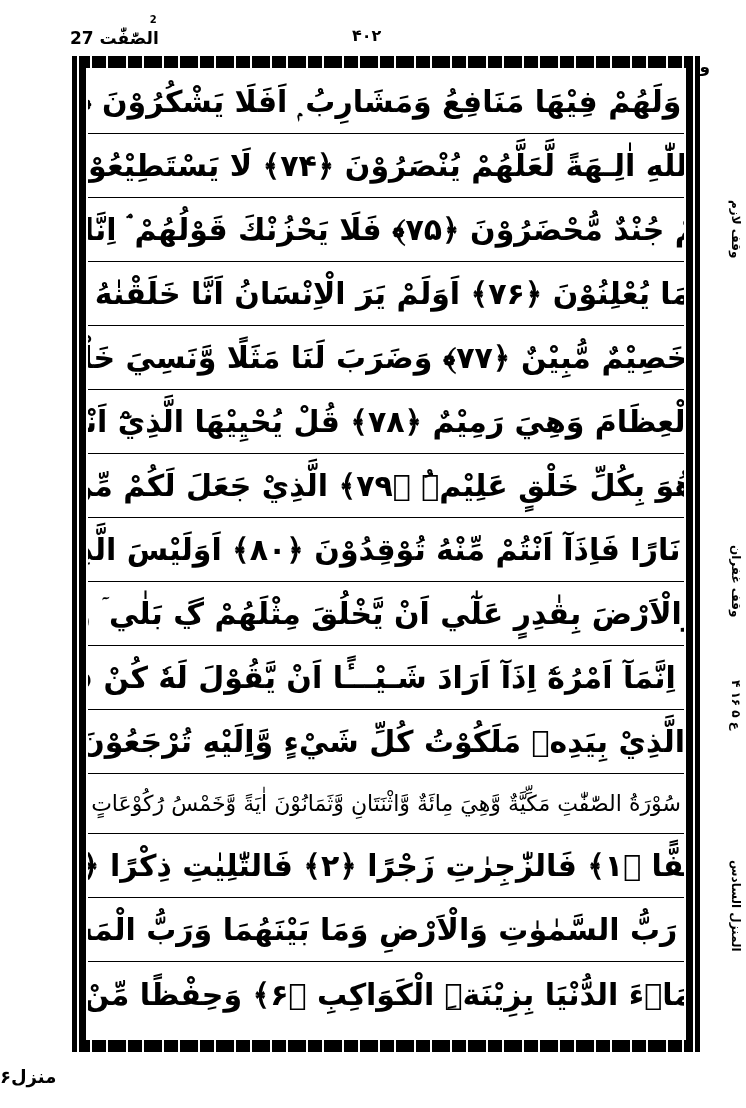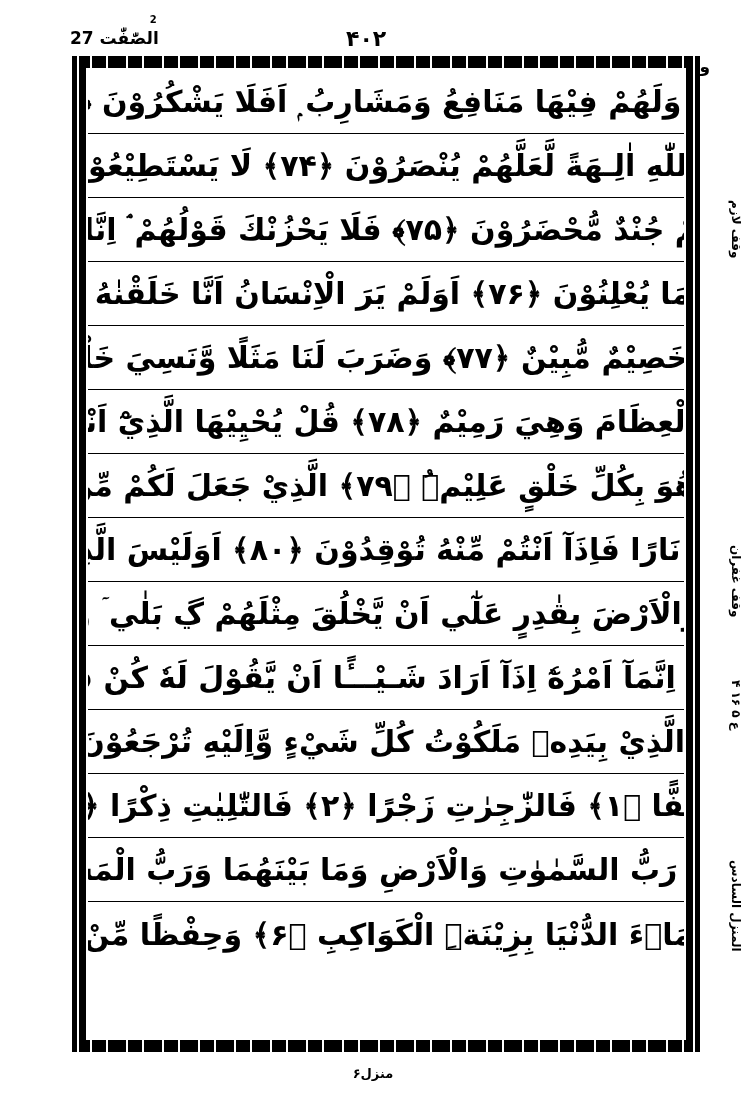--- a/index.html
+++ b/index.html
@@ -5,21 +5,21 @@
   html, body { margin: 0; padding: 0; background: #ffffff; }
   body {
     width: 746px; height: 1108px; position: relative; overflow: hidden;
     font-family: "DejaVu Sans", sans-serif; color: #000;
   }
   .header {
     position: absolute; top: 28px; left: 70px; width: 640px; height: 26px;
   }
   .header .left { position: absolute; left: 0; top: 0; font-size: 17px; font-weight: bold; direction: rtl; }
   .header .left .ruku-mark { position: absolute; top: -14px; right: 2px; font-size: 10px; }
-  .header .center { position: absolute; left: 276px; top: -2px; font-size: 22px; font-weight: bold; direction: rtl; }
+  .header .center { position: absolute; left: 282px; top: -2px; font-size: 16px; font-weight: bold; direction: rtl; }
   .header .right { position: absolute; right: 0; top: 0; font-size: 17px; font-weight: bold; direction: rtl; margin-top: 28px; }
 
   .page-frame {
     position: absolute; left: 72px; top: 56px; width: 628px; height: 996px;
     border: 4px solid #000; box-sizing: border-box; background: #fff;
   }
   .frame-deco {
     position: absolute; background: #000;
   }
   .frame-deco.top { left: 72px; top: 56px; width: 628px; height: 12px;
@@ -42,22 +42,22 @@
   }
   .line.surah-title { height: 60px; font-size: 22px; font-weight: normal; }
   .line.bismillah { height: 58px; font-size: 28px; }
   .line:last-child { border-bottom: none; }
 
   .margin-note {
     position: absolute; left: 708px; width: 34px; font-size: 12px; font-weight: bold;
     writing-mode: vertical-rl; direction: rtl; text-align: center; line-height: 1.1;
   }
   .footer {
-    position: absolute; top: 1066px; left: 0; width: 746px; text-align: center;
-    font-size: 13px; font-weight: bold; direction: rtl;
+    position: absolute; top: 1066px; left: 0; width: 746px; text-align: left;
+    font-size: 18px; font-weight: bold; direction: rtl;
   }
 </style>
 </head>
 <body>
 
 <div class="header">
   <div class="left">
     <span>الصّٰفّٰت 27</span>
     <span class="ruku-mark">2</span>
   </div>
@@ -76,20 +76,21 @@
   <div class="line">مِنْ دُوْنِ اللّٰهِ اٰلِـهَةً لَّعَلَّهُمْ يُنْصَرُوْنَ ﴿۷۴﴾ لَا يَسْتَطِيْعُوْنَ نَصْرَهُمْ</div>
   <div class="line">وَهُمْ لَهُمْ جُنْدٌ مُّحْضَرُوْنَ ﴿۷۵﴾ فَلَا يَحْزُنْكَ قَوْلُهُمْ ۘ اِنَّا نَعْلَمُ مَا</div>
   <div class="line">يُسِرُّوْنَ وَمَا يُعْلِنُوْنَ ﴿۷۶﴾ اَوَلَمْ يَرَ الْاِنْسَانُ اَنَّا خَلَقْنٰهُ مِنْ نُّطْفَةٍ</div>
   <div class="line">فَاِذَا هُوَ خَصِيْمٌ مُّبِيْنٌ ﴿۷۷﴾ وَضَرَبَ لَنَا مَثَلًا وَّنَسِيَ خَلْقَهٗ ۭ قَالَ</div>
   <div class="line">مَنْ يُّحْيِ الْعِظَامَ وَهِيَ رَمِيْمٌ ﴿۷۸﴾ قُلْ يُحْيِيْهَا الَّذِيْٓ اَنْشَاَهَآ اَوَّلَ</div>
   <div class="line">مَرَّةٍ ۭ وَهُوَ بِكُلِّ خَلْقٍ عَلِيْمُۨ ﴿۷۹﴾ الَّذِيْ جَعَلَ لَكُمْ مِّنَ الشَّجَرِ</div>
   <div class="line">الْاَخْضَرِ نَارًا فَاِذَآ اَنْتُمْ مِّنْهُ تُوْقِدُوْنَ ﴿۸۰﴾ اَوَلَيْسَ الَّذِيْ خَلَقَ</div>
   <div class="line">السَّمٰوٰتِ وَالْاَرْضَ بِقٰدِرٍ عَلٰٓي اَنْ يَّخْلُقَ مِثْلَهُمْ ڲ بَلٰي ۤ وَهُوَ الْخَلّٰقُ</div>
   <div class="line">الْعَلِيْمُ ﴿۸۱﴾ اِنَّمَآ اَمْرُهٗٓ اِذَآ اَرَادَ شَـيْـــًٔا اَنْ يَّقُوْلَ لَهٗ كُنْ فَيَكُوْنُ ﴿۸۲﴾</div>
   <div class="line">فَسُبْحٰنَ الَّذِيْ بِيَدِهٖ مَلَكُوْتُ كُلِّ شَيْءٍ وَّاِلَيْهِ تُرْجَعُوْنَ ﴿۸۳﴾ ع</div>
+  <div class="line surah-title">سُوْرَةُ الصّٰفّٰتِ مَكِّيَّةٌ وَّهِيَ مِائَةٌ وَّاثْنَتَانِ وَّثَمَانُوْنَ اٰيَةً وَّخَمْسُ رُكُوْعَاتٍ</div>
   <div class="line">وَالصّٰۗفّٰتِ صَفًّا ﴿۱﴾ فَالزّٰجِرٰتِ زَجْرًا ﴿۲﴾ فَالتّٰلِيٰتِ ذِكْرًا ﴿۳﴾ اِنَّ اِلٰهَكُمْ</div>
   <div class="line">لَوَاحِدٌ ﴿۴﴾ رَبُّ السَّمٰوٰتِ وَالْاَرْضِ وَمَا بَيْنَهُمَا وَرَبُّ الْمَشَارِقِ ﴿۵﴾ ۭ</div>
   <div class="line">اِنَّا زَيَّنَّا السَّمَاۗءَ الدُّنْيَا بِزِيْنَةِۨ الْكَوَاكِبِ ﴿۶﴾ وَحِفْظًا مِّنْ كُلِّ شَيْطٰنٍ</div>
 </div>
 
 <div class="margin-note" style="top:200px;">وقف لازم</div>
 <div class="margin-note" style="top:545px;">وقف غفران</div>
 <div class="margin-note" style="top:680px;">ع ۵ ۱۶ ۴</div>
 <div class="margin-note" style="top:860px;">المنزل السادس</div>
 

